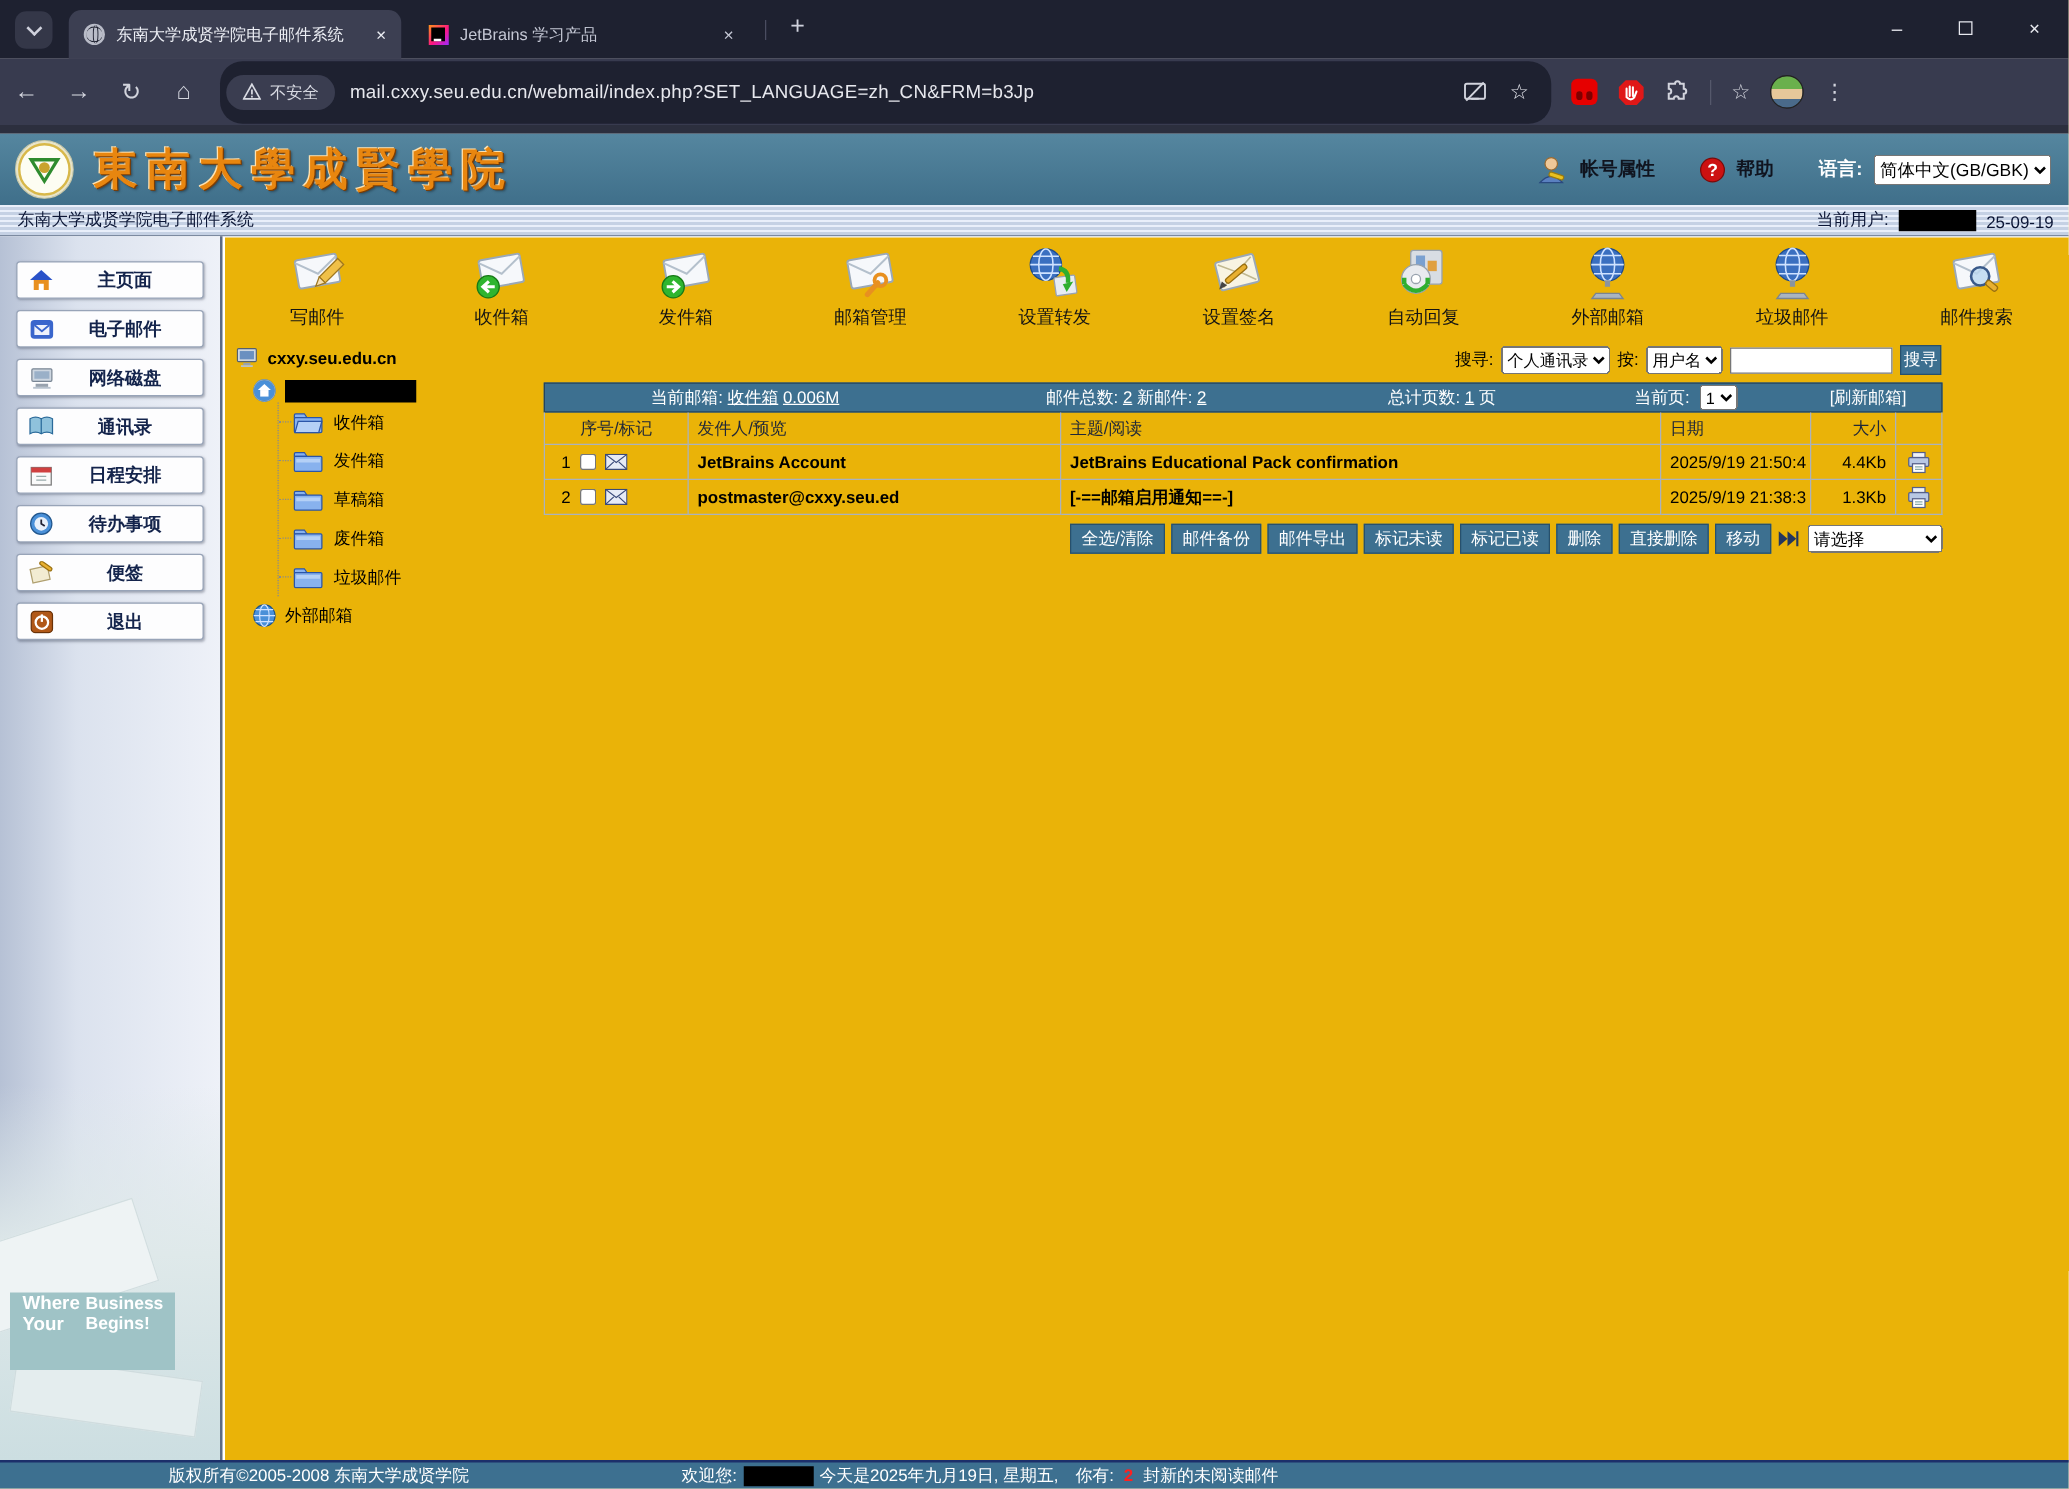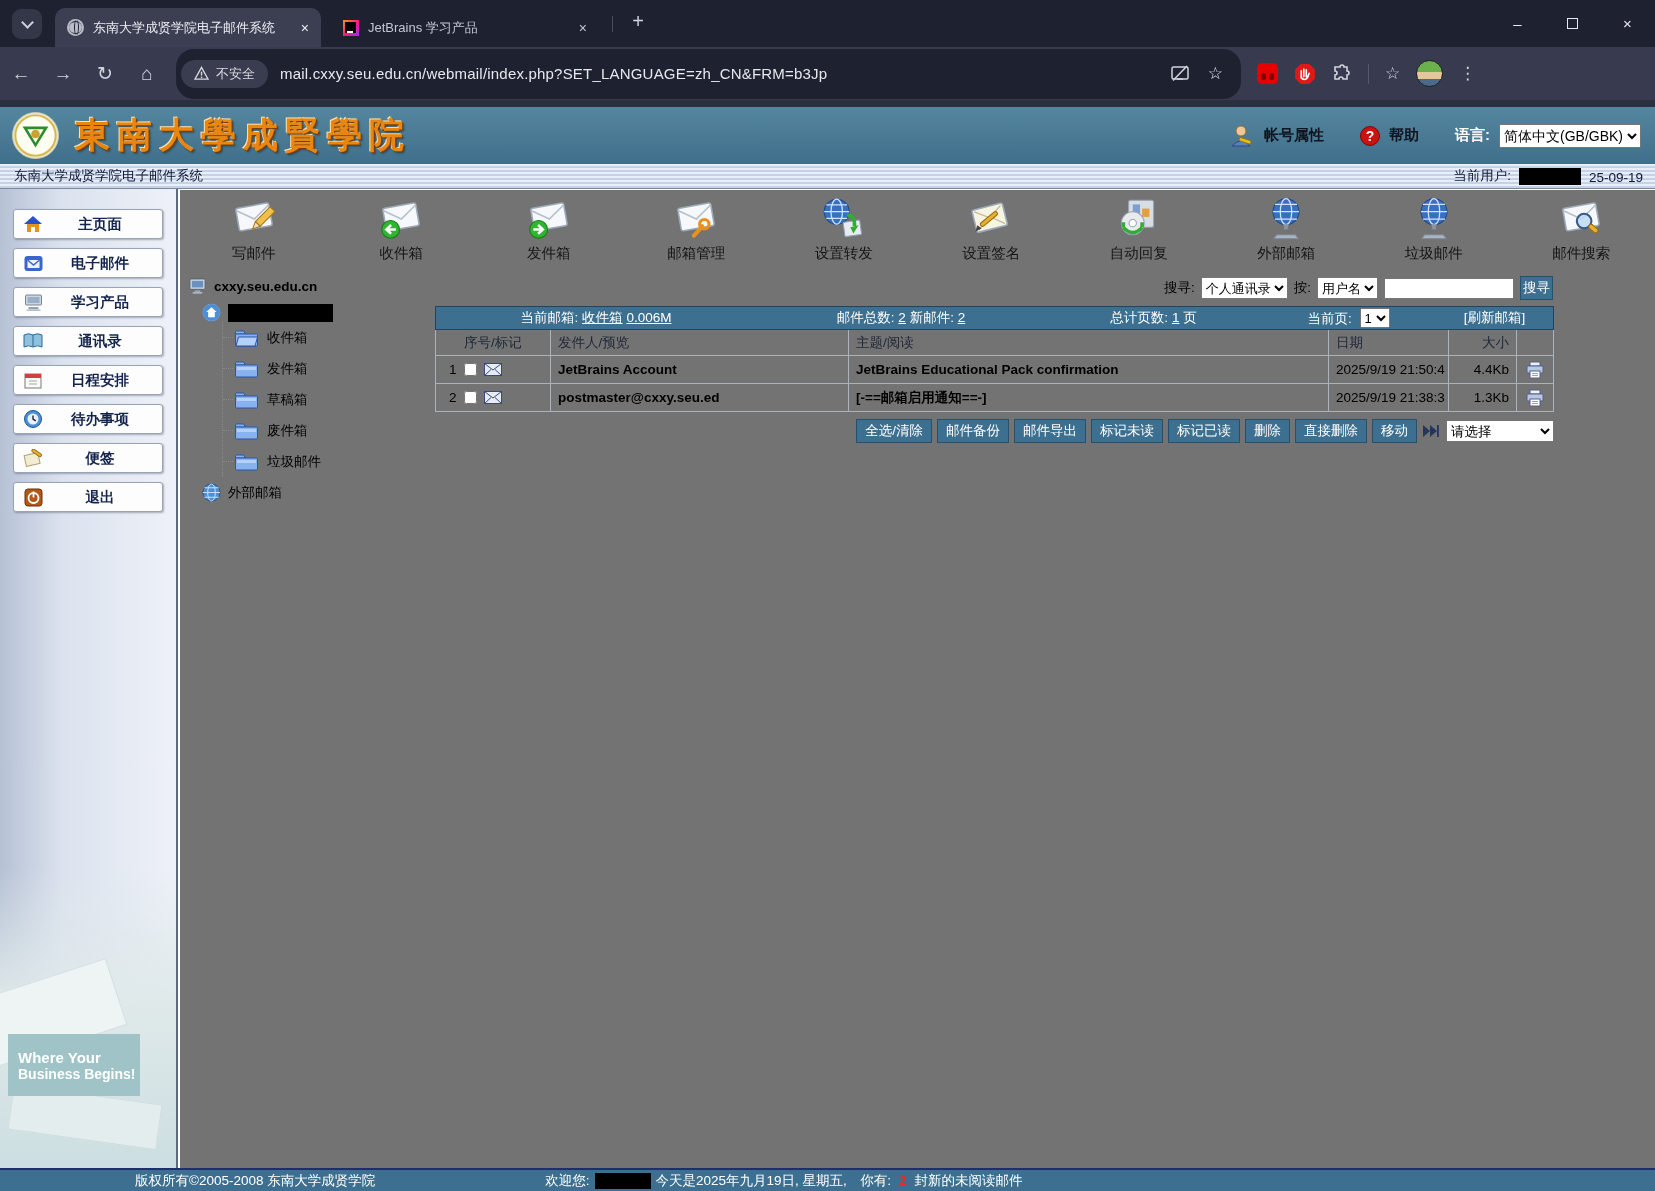--- a/index.html
+++ b/index.html
@@ -60,25 +60,25 @@
   .redact { background:#000; display:inline-block; }
 
   .sidebar { position:absolute; top:189px; left:0; bottom:23px; width:178px; background:linear-gradient(90deg,#b6c1d5 0,#dbe2ee 35%,#eef1f8 100%); border-right:2px solid #5c6a84; }
   .side-btn { margin:9px 13px 0 13px; height:30px; background:#fdfdfe; border:1px solid #98a4b8; border-radius:3px; box-shadow:1px 1px 2px rgba(40,50,70,.35); display:flex; align-items:center; font-size:14.5px; font-weight:bold; color:#14244c; }
   .side-btn:first-child { margin-top:20px; }
   .side-ico { width:38px; display:flex; justify-content:center; flex:none; }
   .side-label { flex:1; text-align:center; padding-right:14px; }
   .side-art { position:absolute; bottom:0; left:0; right:0; height:300px; background:linear-gradient(180deg,rgba(238,241,248,0),#dfe9ea 45%,#ccdee1 100%); overflow:hidden; }
   .sketch1 { position:absolute; left:-20px; bottom:120px; width:140px; height:70px; background:#eef3f4; border:1px solid #d2dee0; transform:rotate(-18deg); }
   .sketch2 { position:absolute; left:10px; bottom:28px; width:150px; height:46px; background:#e4edee; border:1px solid #cfdcde; transform:rotate(8deg); }
-  .wherebox { position:absolute; left:8px; bottom:72px; width:132px; height:62px; background:#9fc3c6; color:#fff; display:flex; flex-direction:column; justify-content:center; padding-left:10px; }
+  .wherebox { position:absolute; left:8px; bottom:72px; width:132px; height:62px; background:#9fc3c6; color:#fff; display:flex; justify-content:center; padding-left:10px; }
   .wb1 { font-size:15px; font-weight:bold; }
   .wb2 { font-size:14px; font-weight:bold; }
 
-  .content { position:absolute; top:190px; left:180px; right:0; bottom:23px; background:#737373; }
+  .content { position:absolute; top:190px; left:180px; right:0; bottom:23px; background:#eab308; }
 
   .icon-toolbar { display:flex; padding-top:5px; }
   .tool { flex:1; display:flex; flex-direction:column; align-items:center; gap:1px; font-size:14.5px; color:#141414; }
 
   .tree { position:absolute; left:8px; top:88px; width:255px; font-size:13.5px; color:#000; }
   .tree-row { display:flex; align-items:center; gap:7px; }
   .server-row { font-weight:bold; }
   .user-row { margin:8px 0 0 14px; }
   .folders { margin-left:34px; border-left:1px dotted #8a8a8a; }
   .folder-row { height:31px; display:flex; align-items:center; }
@@ -244,21 +244,21 @@
   </div>
   <div class="side-btn">
     <span class="side-ico">
         <svg width="21" height="19" viewBox="0 0 20 19">
           <rect x="2" y="2" width="16" height="10" rx="1" fill="#cdd6e0" stroke="#7a8694"></rect>
           <rect x="4" y="4" width="12" height="6" fill="#9ab0c8"></rect>
           <rect x="5" y="14" width="10" height="2.5" fill="#98a2ae"></rect>
           <rect x="3" y="16.5" width="14" height="1.5" fill="#b8c2ce"></rect>
         </svg>
       </span>
-    <span class="side-label">学习产品</span>
+    <span class="side-label">网络磁盘</span>
   </div>
   <div class="side-btn">
     <span class="side-ico">
         <svg width="22" height="18" viewBox="0 0 22 18">
           <path d="M2 3 q4.5-2.5 9 0 q4.5-2.5 9 0 v12 q-4.5-2.5-9 0 q-4.5-2.5-9 0 z" fill="#8fc2dc" stroke="#2a6a9a"></path>
           <path d="M11 3 v12" stroke="#2a6a9a"></path>
         </svg>
       </span>
     <span class="side-label">通讯录</span>
   </div>

